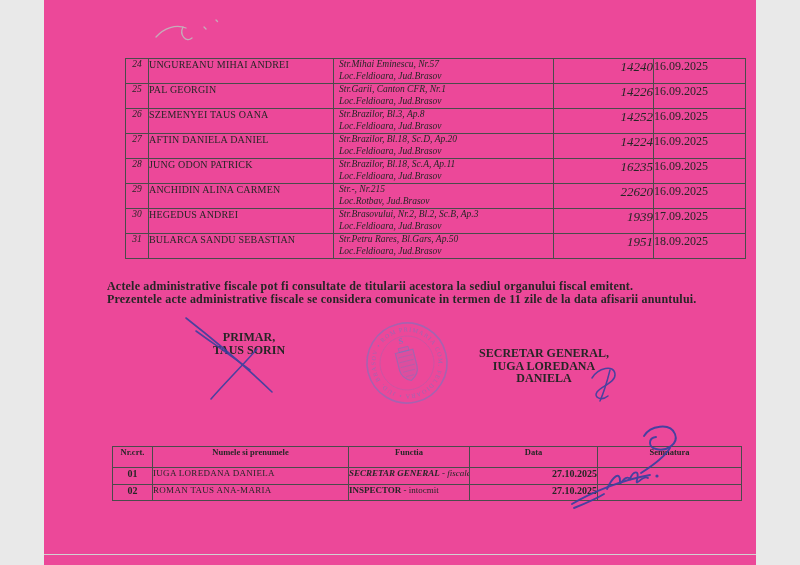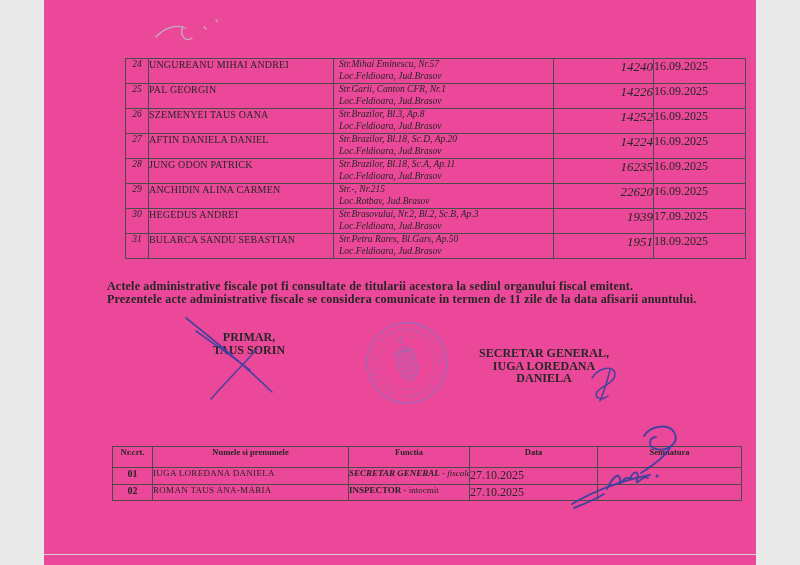--- a/index.html
+++ b/index.html
@@ -50,21 +50,21 @@
   tr.app-header { height:21px; }
   tr.app-row1 { height:17px; }
   tr.app-row2 { height:16px; }
   .h-cell { font-weight:bold; font-size:8.5px; text-align:center; padding-top:3px; }
   .a-nr   { font-weight:bold; font-size:10px; text-align:center; padding-top:3px; }
   .a-name { font-size:9px; padding:3px 0 0 8px; letter-spacing:0.3px; }
   .a-role { font-size:9px; padding:3px 0 0 6px; }
   .a-role .role-main-0 { font-weight:bold; font-style:italic; }
   .a-role .role-note-0 { font-style:italic; }
   .a-role .role-main-1 { font-weight:bold; }
-  .a-date { font-weight:normal; font-size:12px; text-align:left; padding-top:3px; }
+  .a-date { font-weight:bold; font-size:10px; text-align:right; padding-top:3px; }
 
   
   .ink-overlay { position:absolute; left:0; top:0; width:800px; height:565px; pointer-events:none; }
   .stamp-box { position:absolute; left:319px; top:319px; width:88px; height:88px;
                transform:rotate(-14deg); pointer-events:none; }
 
   .edge-right  { position:absolute; left:791px; top:0; width:1px; height:553px; background:#cccccc; }
   .edge-bottom { position:absolute; left:0; top:554px; width:800px; height:1px; background:#d2d2d2; }
 </style>
 </head>

